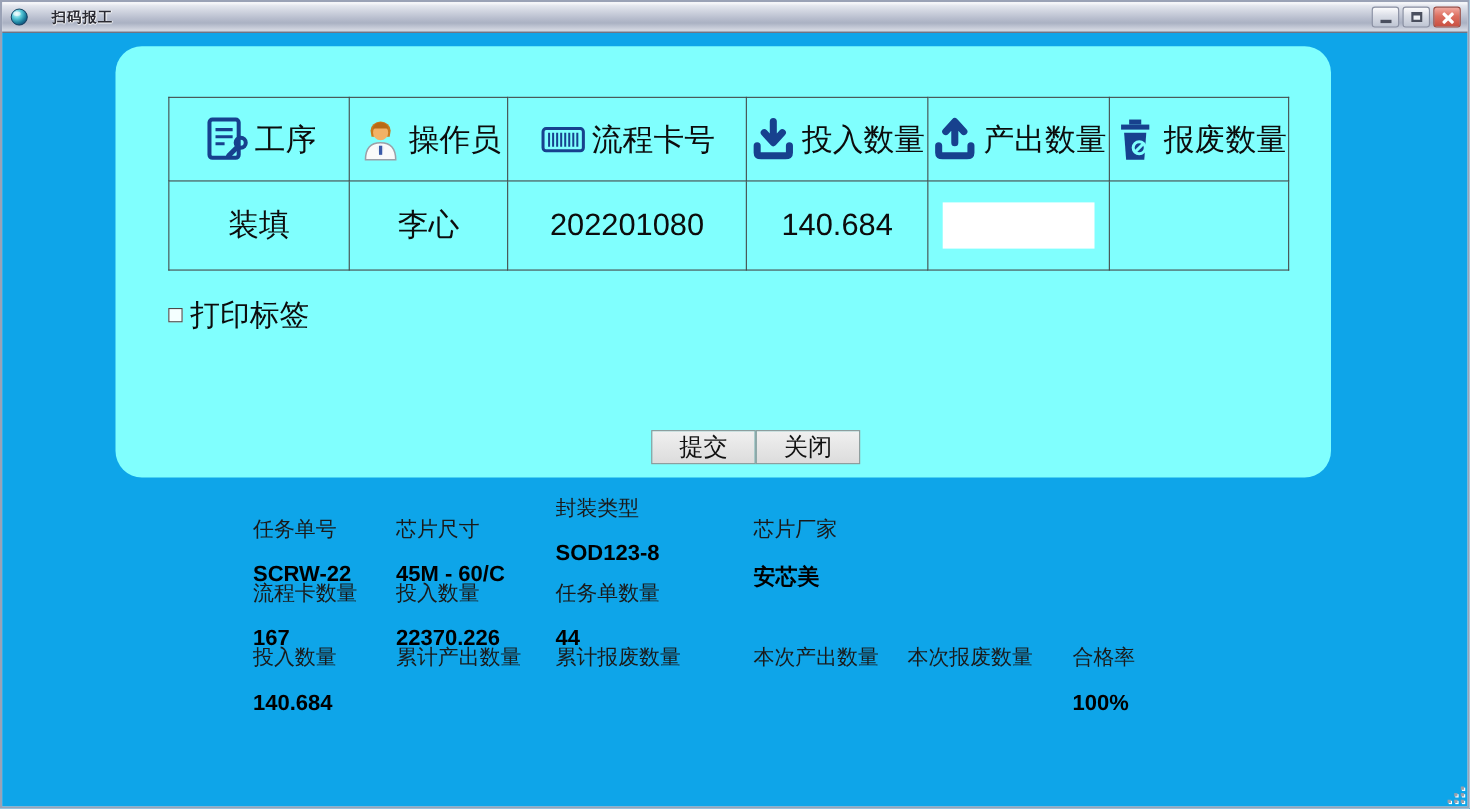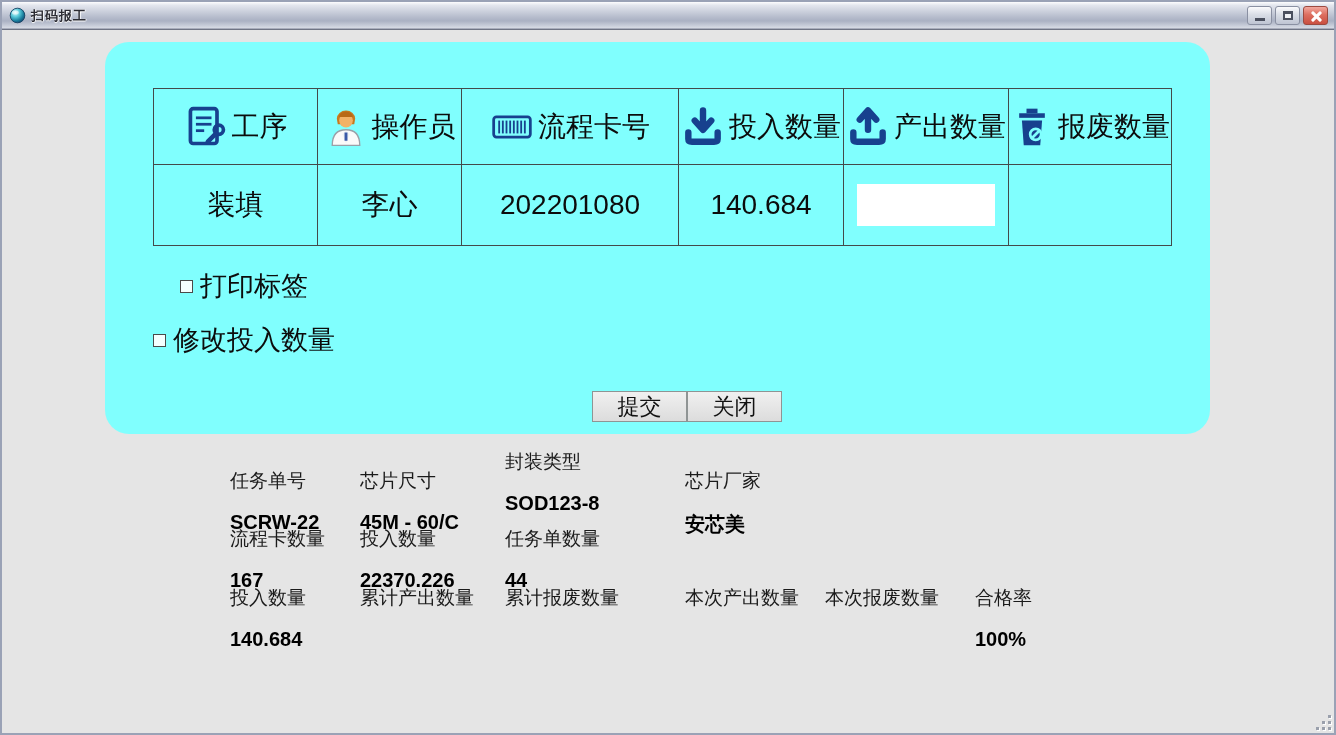--- a/index.html
+++ b/index.html
@@ -16,39 +16,40 @@
   .titlebar {
     height:28px; display:flex; align-items:center; padding:0 4px;
     background: linear-gradient(#fdfdfe 0%, #e3e6ee 12%, #b7bdcd 55%, #aab1c3 70%, #d5d9e3 95%, #8f94a6 100%);
     border-bottom:1px solid #6f7484;
   }
   .title-icon { width:17px; height:17px; margin:0 5px 0 3px; flex:0 0 auto; }
   .title-text {
     font-size:13px; font-weight:bold; color:#2b2b33;
     text-shadow:0 1px 1px #ffffff, 1px 0 1px #ffffff;
     letter-spacing:1px;
+    margin-left:16px;
   }
   .win-controls { margin-left:auto; display:flex; gap:3px; padding-right:2px; }
   .win-btn {
     width:25px; height:19px; border:1px solid #8a90a2; border-radius:3px;
     background:linear-gradient(#fbfbfd,#d9dde6 45%,#bfc5d3);
     display:flex; align-items:center; justify-content:center; cursor:pointer;
   }
   .win-btn.close { background:linear-gradient(#f2a89e,#dd6f60 45%,#c94f41); border-color:#9c4a40; }
   .glyph-min { width:10px; height:0; border-bottom:3px solid #4a4f5e; margin-top:8px; }
   .glyph-max { width:10px; height:9px; border:2px solid #4a4f5e; border-top-width:3px; background:#eef0f5; }
   .glyph-close { position:relative; width:12px; height:12px; }
   .glyph-close::before, .glyph-close::after {
     content:""; position:absolute; left:5px; top:0; width:3px; height:13px;
     background:#ffffff; border-radius:1px;
   }
   .glyph-close::before { transform:rotate(45deg); }
   .glyph-close::after { transform:rotate(-45deg); }
 
-  .content { position:relative; width:100%; height:703px; background:#e5e5e5; }
+  .content { position:relative; width:100%; height:703px; background:#0ea5e9; }
 
   
   .panel {
     position:absolute; left:103px; top:12px; width:1105px; height:392px;
     background:#80fffe; border-radius:24px;
   }
 
   
   .grid {
     position:absolute; left:48px; top:46px;
@@ -226,24 +227,20 @@
           <td><span class="cellval"></span></td>
         </tr>
       </tbody>
         </table>
 
       <div class="cbrow">
         <div class="cbitem">
           <span class="cbbox"></span>
           <span class="cblabel">打印标签</span>
         </div>
-        <div class="cbitem">
-          <span class="cbbox"></span>
-          <span class="cblabel">修改投入数量</span>
-        </div>
       </div>
 
       <div class="btnrow">
         <button class="btn">提交</button>
         <button class="btn">关闭</button>
       </div>
 
     </div>
 
     <div class="info-item" style="left:228px; top:438px;">

